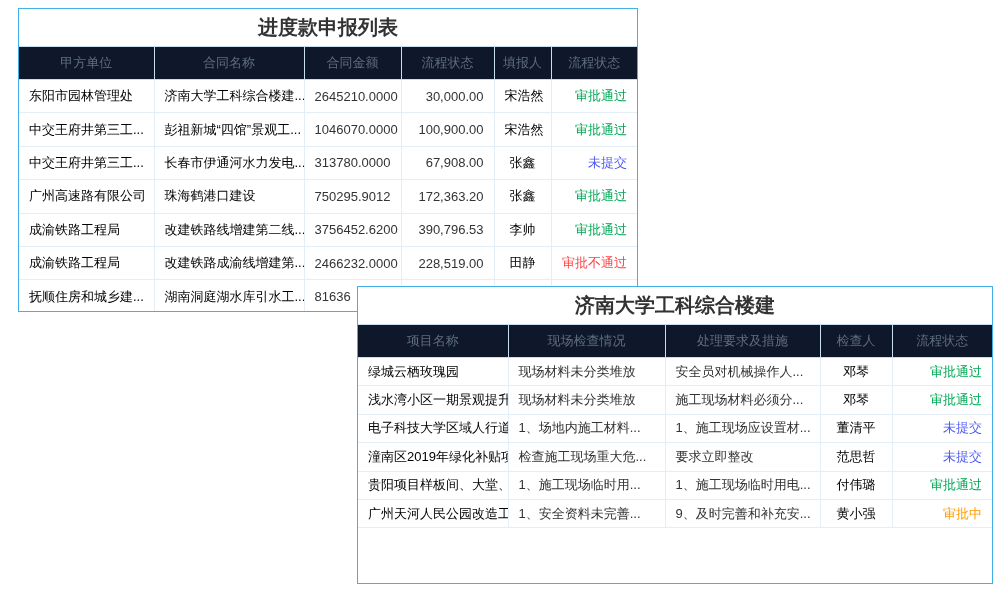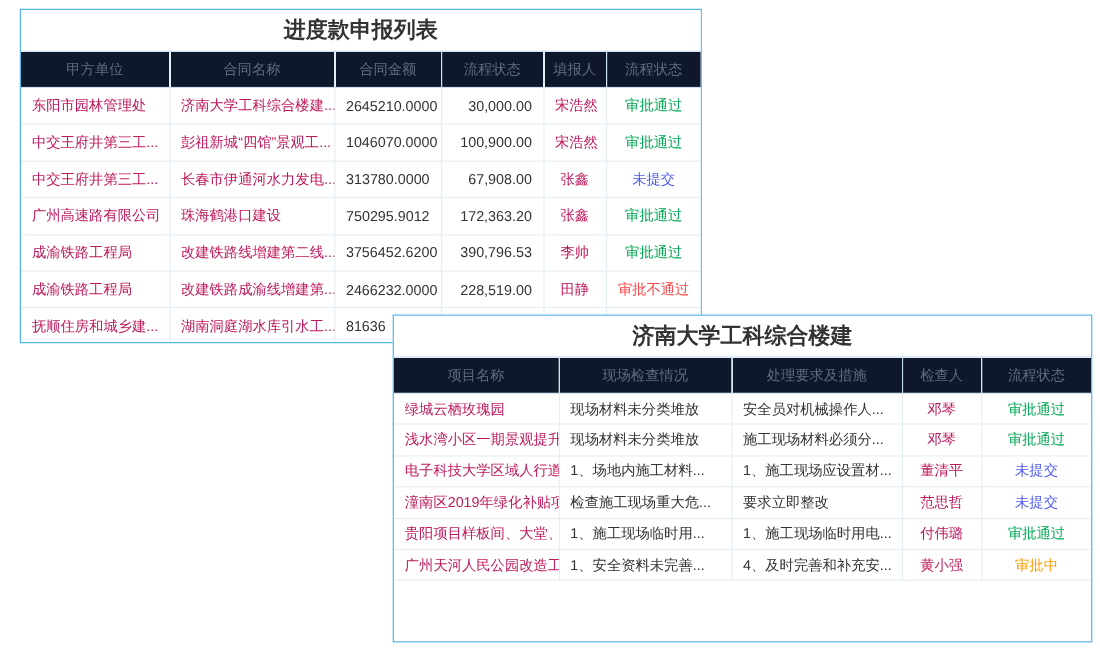--- a/index.html
+++ b/index.html
@@ -33,22 +33,22 @@
   #panel-0 th{height:32px;}
   #panel-0 td{height:32.4px;}
   #panel-1 th{height:32px;}
   #panel-1 td{height:27.4px;}
   
   tr > *:first-child{border-left:none;}
   tr > *:last-child{border-right:none;}
   td.t-link{color:#1a8cf0;}
   td.t-num{text-align:right;}
   td.t-center{text-align:center;}
-  td.t-status{text-align:center;}
-  .link-text{color:#be185d;cursor:pointer;}
+  td.t-status{text-align:right;}
+  .link-text{color:#000000;cursor:pointer;}
   .status-text{font-size:13px;}
 </style>
 </head>
 <body>
 
 <div class="panel" id="panel-0">
   <div class="panel-title">进度款申报列表</div>
   <table>
     <colgroup>
       <col style="width:135px">
@@ -180,19 +180,19 @@
         <tr>
           <td class="t-link"><span class="link-text">贵阳项目样板间、大堂、大</span></td>
           <td class="">1、施工现场临时用...</td>
           <td class="">1、施工现场临时用电...</td>
           <td class="t-link t-center"><span class="link-text">付伟璐</span></td>
           <td class="t-status"><span class="status-text" style="color: rgb(0, 168, 84);">审批通过</span></td>
         </tr>
         <tr>
           <td class="t-link"><span class="link-text">广州天河人民公园改造工</span></td>
           <td class="">1、安全资料未完善...</td>
-          <td class="">4、及时完善和补充安...</td>
+          <td class="">9、及时完善和补充安...</td>
           <td class="t-link t-center"><span class="link-text">黄小强</span></td>
           <td class="t-status"><span class="status-text" style="color: rgb(255, 156, 0);">审批中</span></td>
         </tr>
       </tbody>
   </table>
 </div>
 
 </body></html>

